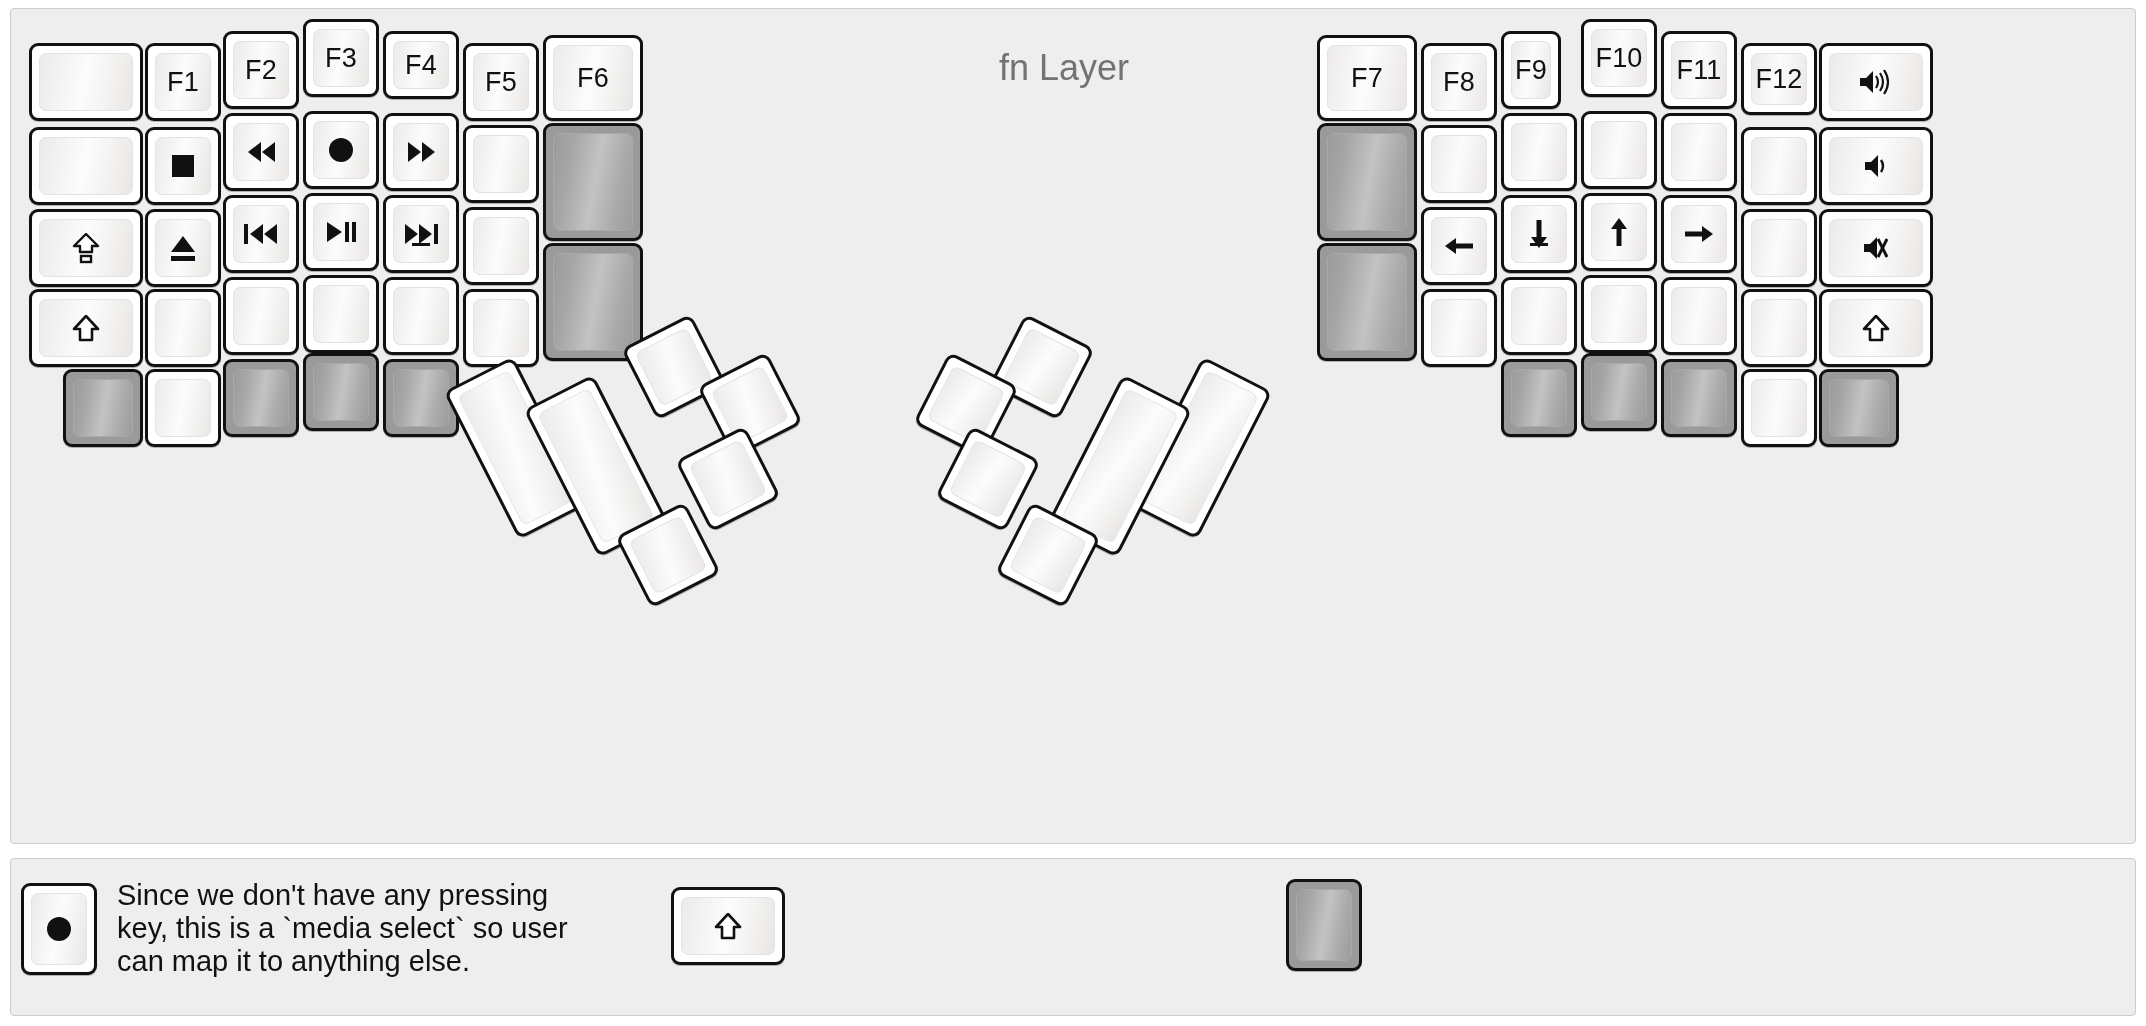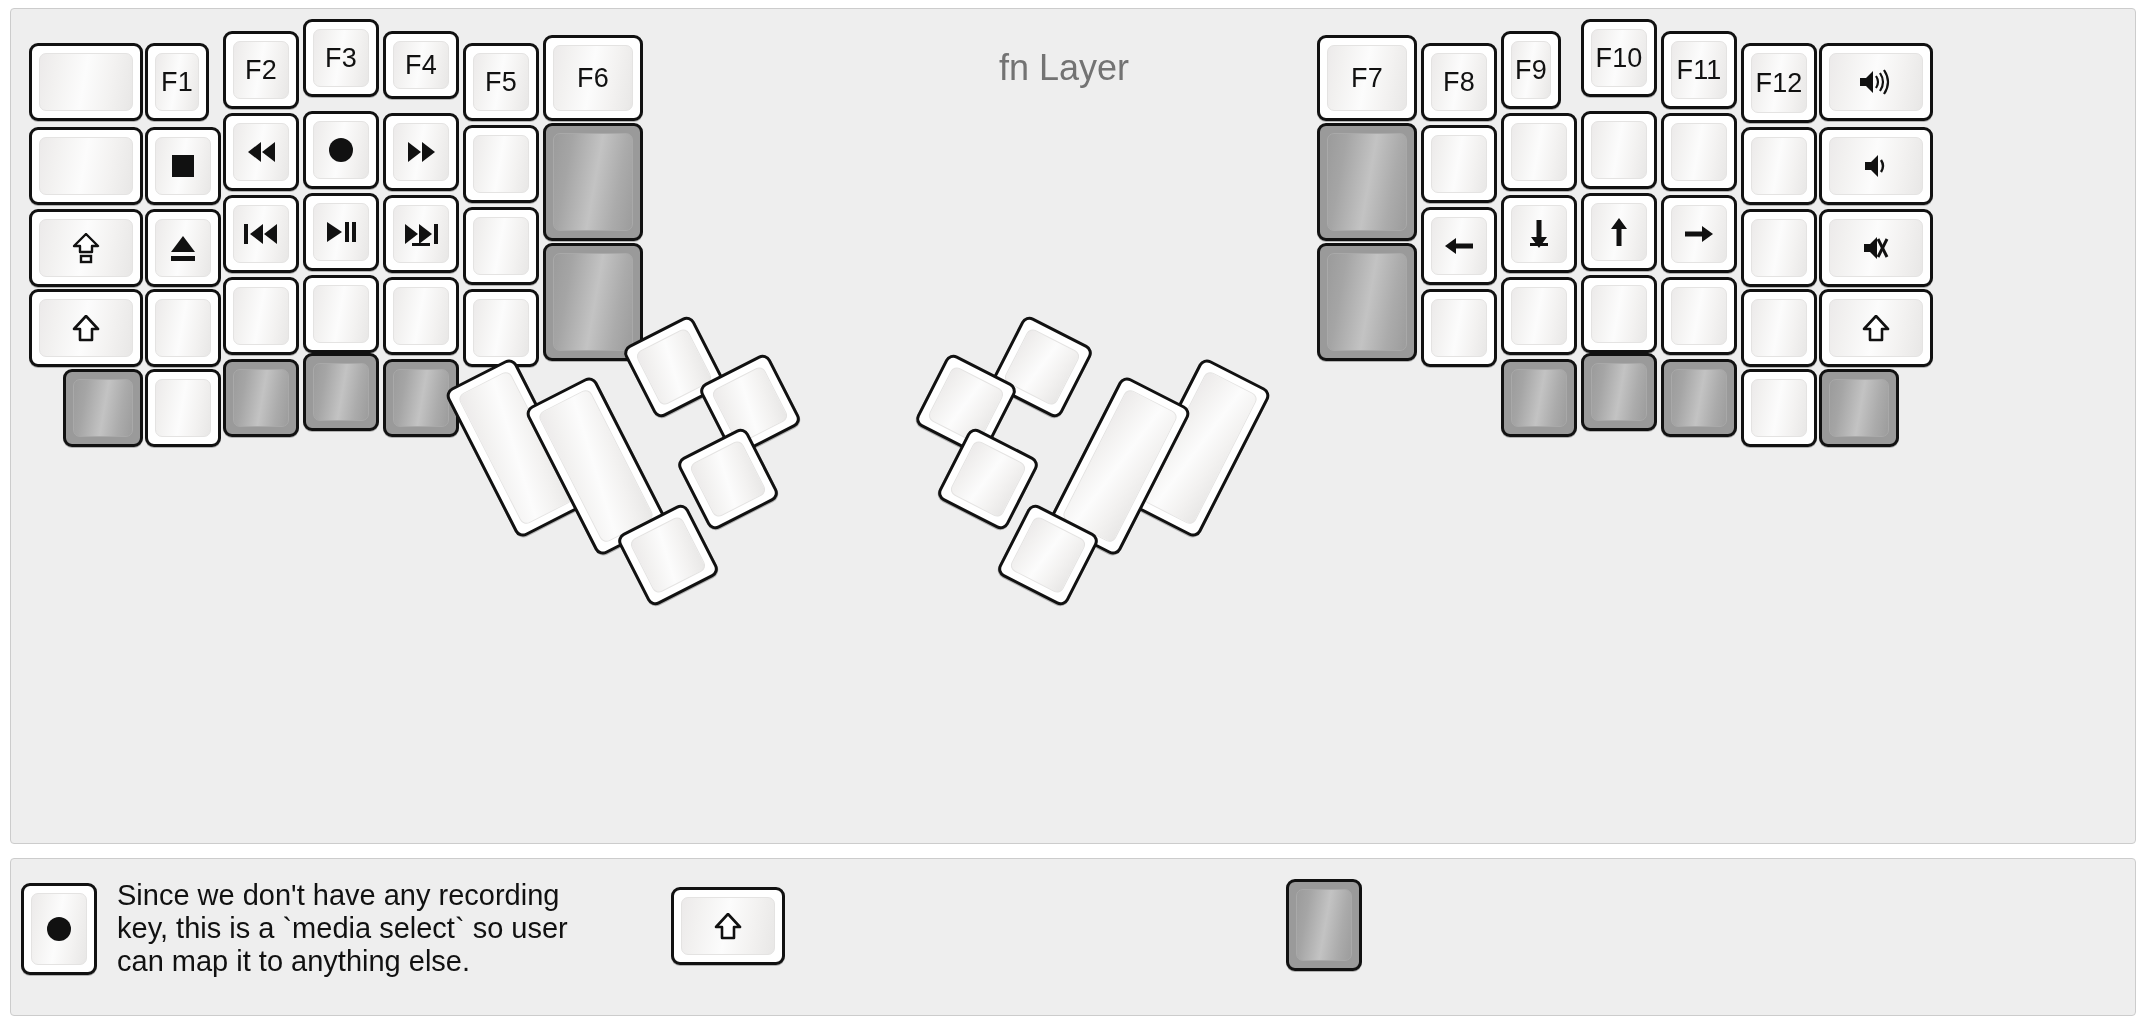--- a/index.html
+++ b/index.html
@@ -147,21 +147,21 @@
             <span class="legend-glyph">
               <svg width="28" height="27" viewBox="0 0 28 27" fill="#111111" xmlns="http://www.w3.org/2000/svg">
                 <path d="M14 1 L26 14 L20 14 L20 25 L8 25 L8 14 L2 14 Z" fill="#ffffff" stroke="#111111" stroke-width="2.6" stroke-linejoin="round"></path>
               </svg>
             </span>
           </div>
         </div>
         <div class="key trans" style="left: 52px; top: 360px; width: 80px; height: 78px;">
           <div class="cap"></div>
         </div>
-        <div class="key" style="left: 134px; top: 34px; width: 64px; height: 78px;">
+        <div class="key" style="left: 134px; top: 34px; width: 76px; height: 78px;">
           <div class="cap">
             <span class="legend-glyph lbl-text">F1</span>
           </div>
         </div>
         <div class="key" style="left: 134px; top: 118px; width: 76px; height: 78px;">
           <div class="cap">
             <span class="legend-glyph">
               <svg width="26" height="26" viewBox="0 0 26 26" fill="#111111" xmlns="http://www.w3.org/2000/svg">
                 <rect x="2" y="2" width="22" height="22"></rect>
               </svg>
@@ -401,21 +401,21 @@
               </svg>
             </span>
           </div>
         </div>
         <div class="key" style="left: 1650px; top: 268px; width: 76px; height: 78px;">
           <div class="cap"></div>
         </div>
         <div class="key trans" style="left: 1650px; top: 350px; width: 76px; height: 78px;">
           <div class="cap"></div>
         </div>
-        <div class="key" style="left: 1730px; top: 34px; width: 76px; height: 80px;">
+        <div class="key" style="left: 1730px; top: 34px; width: 76px; height: 72px;">
           <div class="cap">
             <span class="legend-glyph lbl-text">F12</span>
           </div>
         </div>
         <div class="key" style="left: 1730px; top: 118px; width: 76px; height: 78px;">
           <div class="cap"></div>
         </div>
         <div class="key" style="left: 1730px; top: 200px; width: 76px; height: 78px;">
           <div class="cap"></div>
         </div>
@@ -517,21 +517,21 @@
       <div class="legend-item" style="left: 10px; top: 20px;">
         <div class="key legend-key" style="left: 0px; top: 0px; width: 76px; height: 92px; position: relative;">
           <div class="cap">
             <span class="legend-glyph">
               <svg width="26" height="26" viewBox="0 0 26 26" fill="#111111" xmlns="http://www.w3.org/2000/svg">
                 <circle cx="13" cy="13" r="12"></circle>
               </svg>
             </span>
           </div>
         </div>
-        <div class="legend-text">Since we don't have any recording
+        <div class="legend-text">Since we don't have any pressing
 key, this is a `media select` so user
 can map it to anything else.</div>
       </div>
       <div class="legend-item" style="left: 660px; top: 28px;">
         <div class="key legend-key" style="left: 0px; top: 0px; width: 114px; height: 78px; position: relative;">
           <div class="cap">
             <span class="legend-glyph">
               <svg width="28" height="27" viewBox="0 0 28 27" fill="#111111" xmlns="http://www.w3.org/2000/svg">
                 <path d="M14 1 L26 14 L20 14 L20 25 L8 25 L8 14 L2 14 Z" fill="#ffffff" stroke="#111111" stroke-width="2.6" stroke-linejoin="round"></path>
               </svg>

